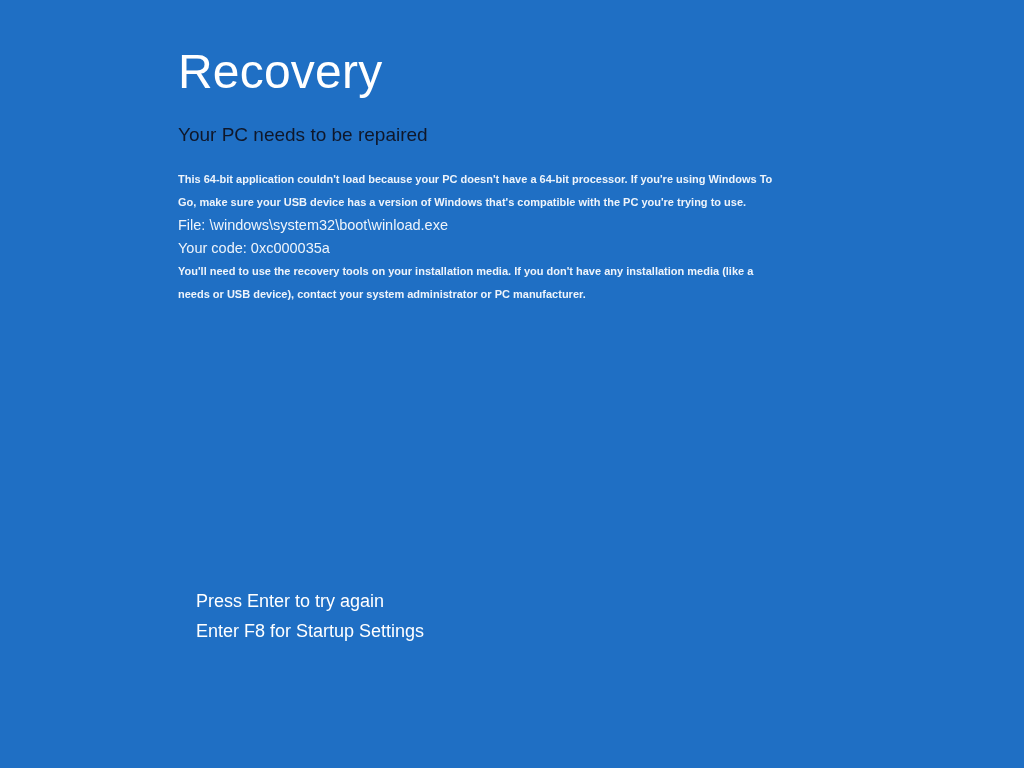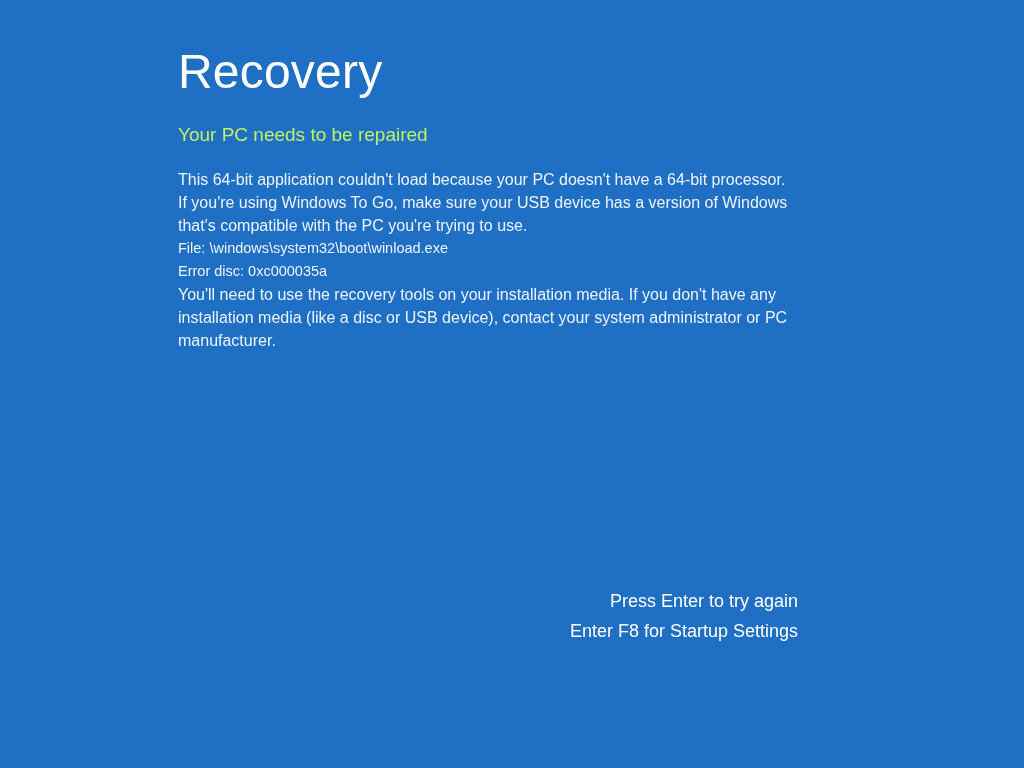--- a/index.html
+++ b/index.html
@@ -33,68 +33,67 @@
     line-height: 56px;
     letter-spacing: 0.2px;
     margin: 0 0 22px 0;
     color: #ffffff;
   }
   .subtitle {
     font-size: 19px;
     font-weight: 400;
     line-height: 26px;
     margin: 0 0 20px 0;
-    color: #bef264;
+    color: #0f172a;
   }
   .para {
-    font-size: 16px;
-    font-weight: 400;
+    font-size: 11px;
+    font-weight: 700;
     line-height: 23px;
     margin: 0;
     color: #eef4fb;
     max-width: 610px;
   }
   .gap-block {
   }
   .mono-line {
     font-size: 14.5px;
     line-height: 23px;
     color: #eef4fb;
   }
   .footer {
     position: absolute;
-    left: 178px;
+    left: 196px;
     top: 586px;
     width: 620px;
-    text-align: right;
   }
   .footer-line {
     font-size: 18px;
     font-weight: 400;
     line-height: 30px;
     color: #ffffff;
   }
 </style>
 </head>
 <body>
 
 <div class="screen">
 
   <div class="content">
     <h1 class="title">Recovery</h1>
     <h2 class="subtitle">Your PC needs to be repaired</h2>
     <p class="para">This 64-bit application couldn't load because your PC doesn't have a 64-bit processor. If you're using Windows To Go, make sure your USB device has a version of Windows that's compatible with the PC you're trying to use.</p>
 
     <div class="gap-block">
       <div class="mono-line">File: \windows\system32\boot\winload.exe</div>
-      <div class="mono-line">Error disc: 0xc000035a</div>
+      <div class="mono-line">Your code: 0xc000035a</div>
     </div>
 
     <div class="gap-block">
-      <p class="para">You'll need to use the recovery tools on your installation media. If you don't have any installation media (like a disc or USB device), contact your system administrator or PC manufacturer.</p>
+      <p class="para">You'll need to use the recovery tools on your installation media. If you don't have any installation media (like a needs or USB device), contact your system administrator or PC manufacturer.</p>
     </div>
   </div>
 
   <div class="footer">
     <div class="footer-line">Press Enter to try again</div>
     <div class="footer-line">Enter F8 for Startup Settings</div>
   </div>
 
 </div>
 

